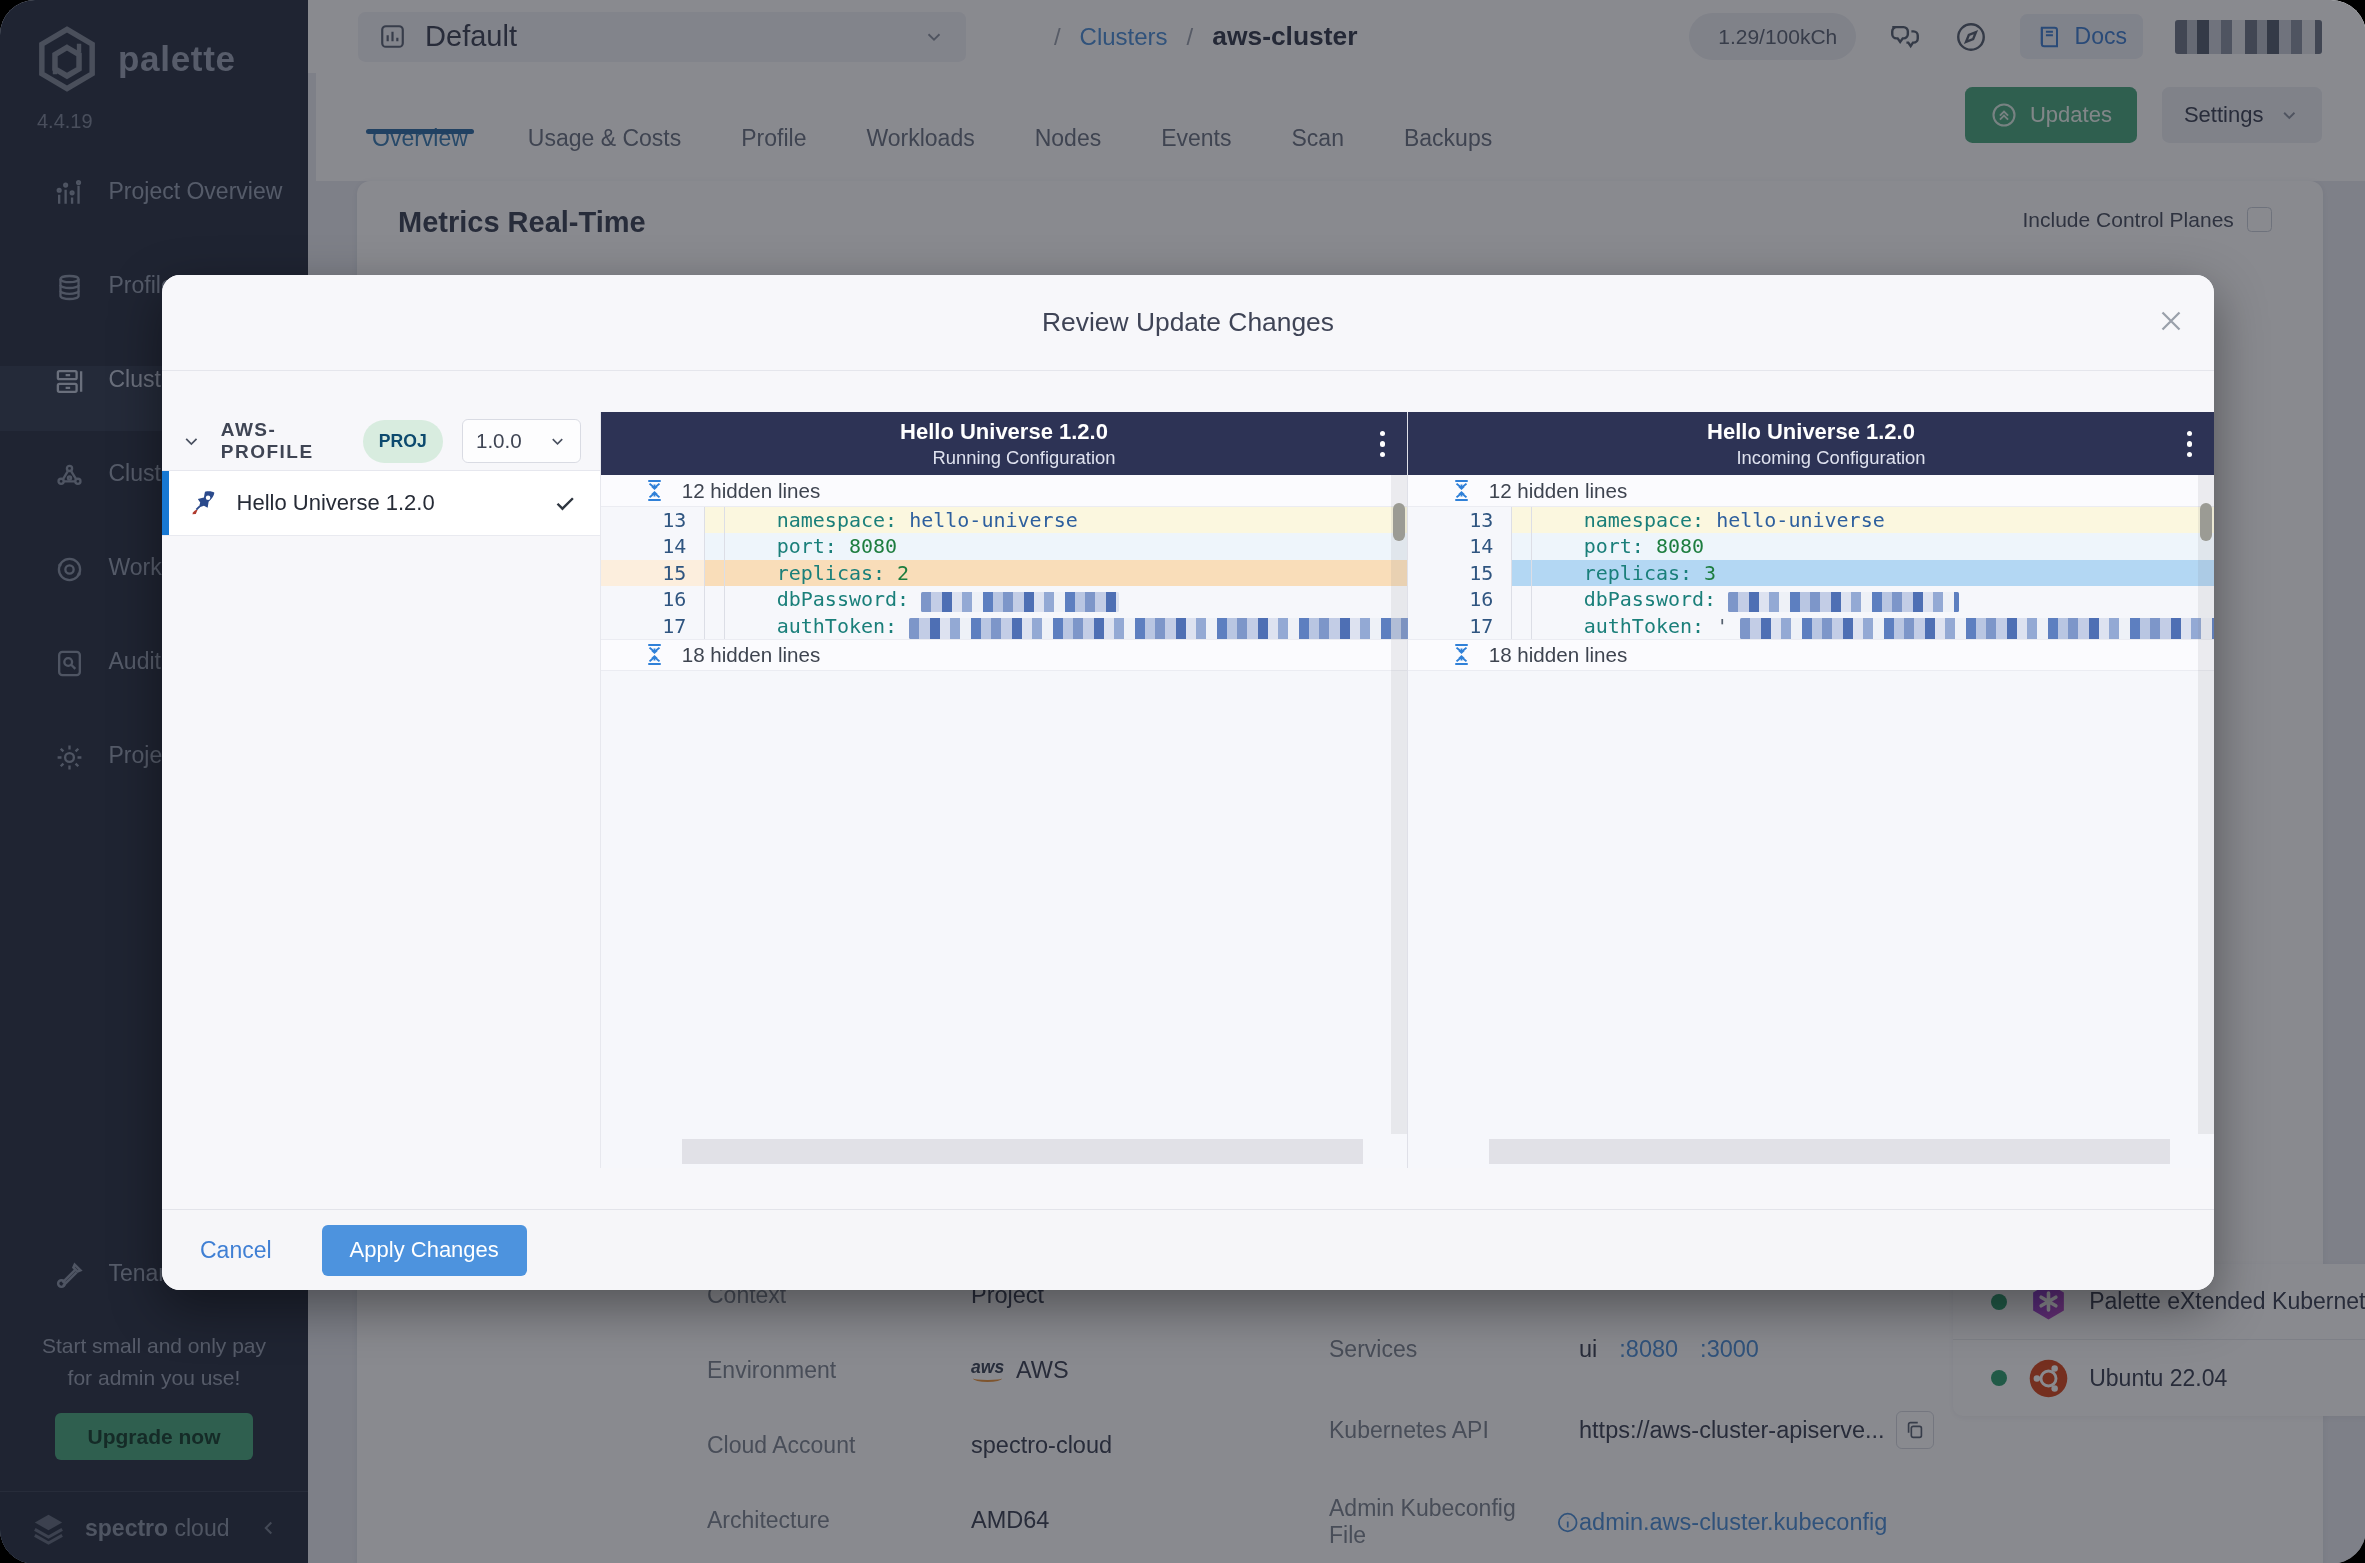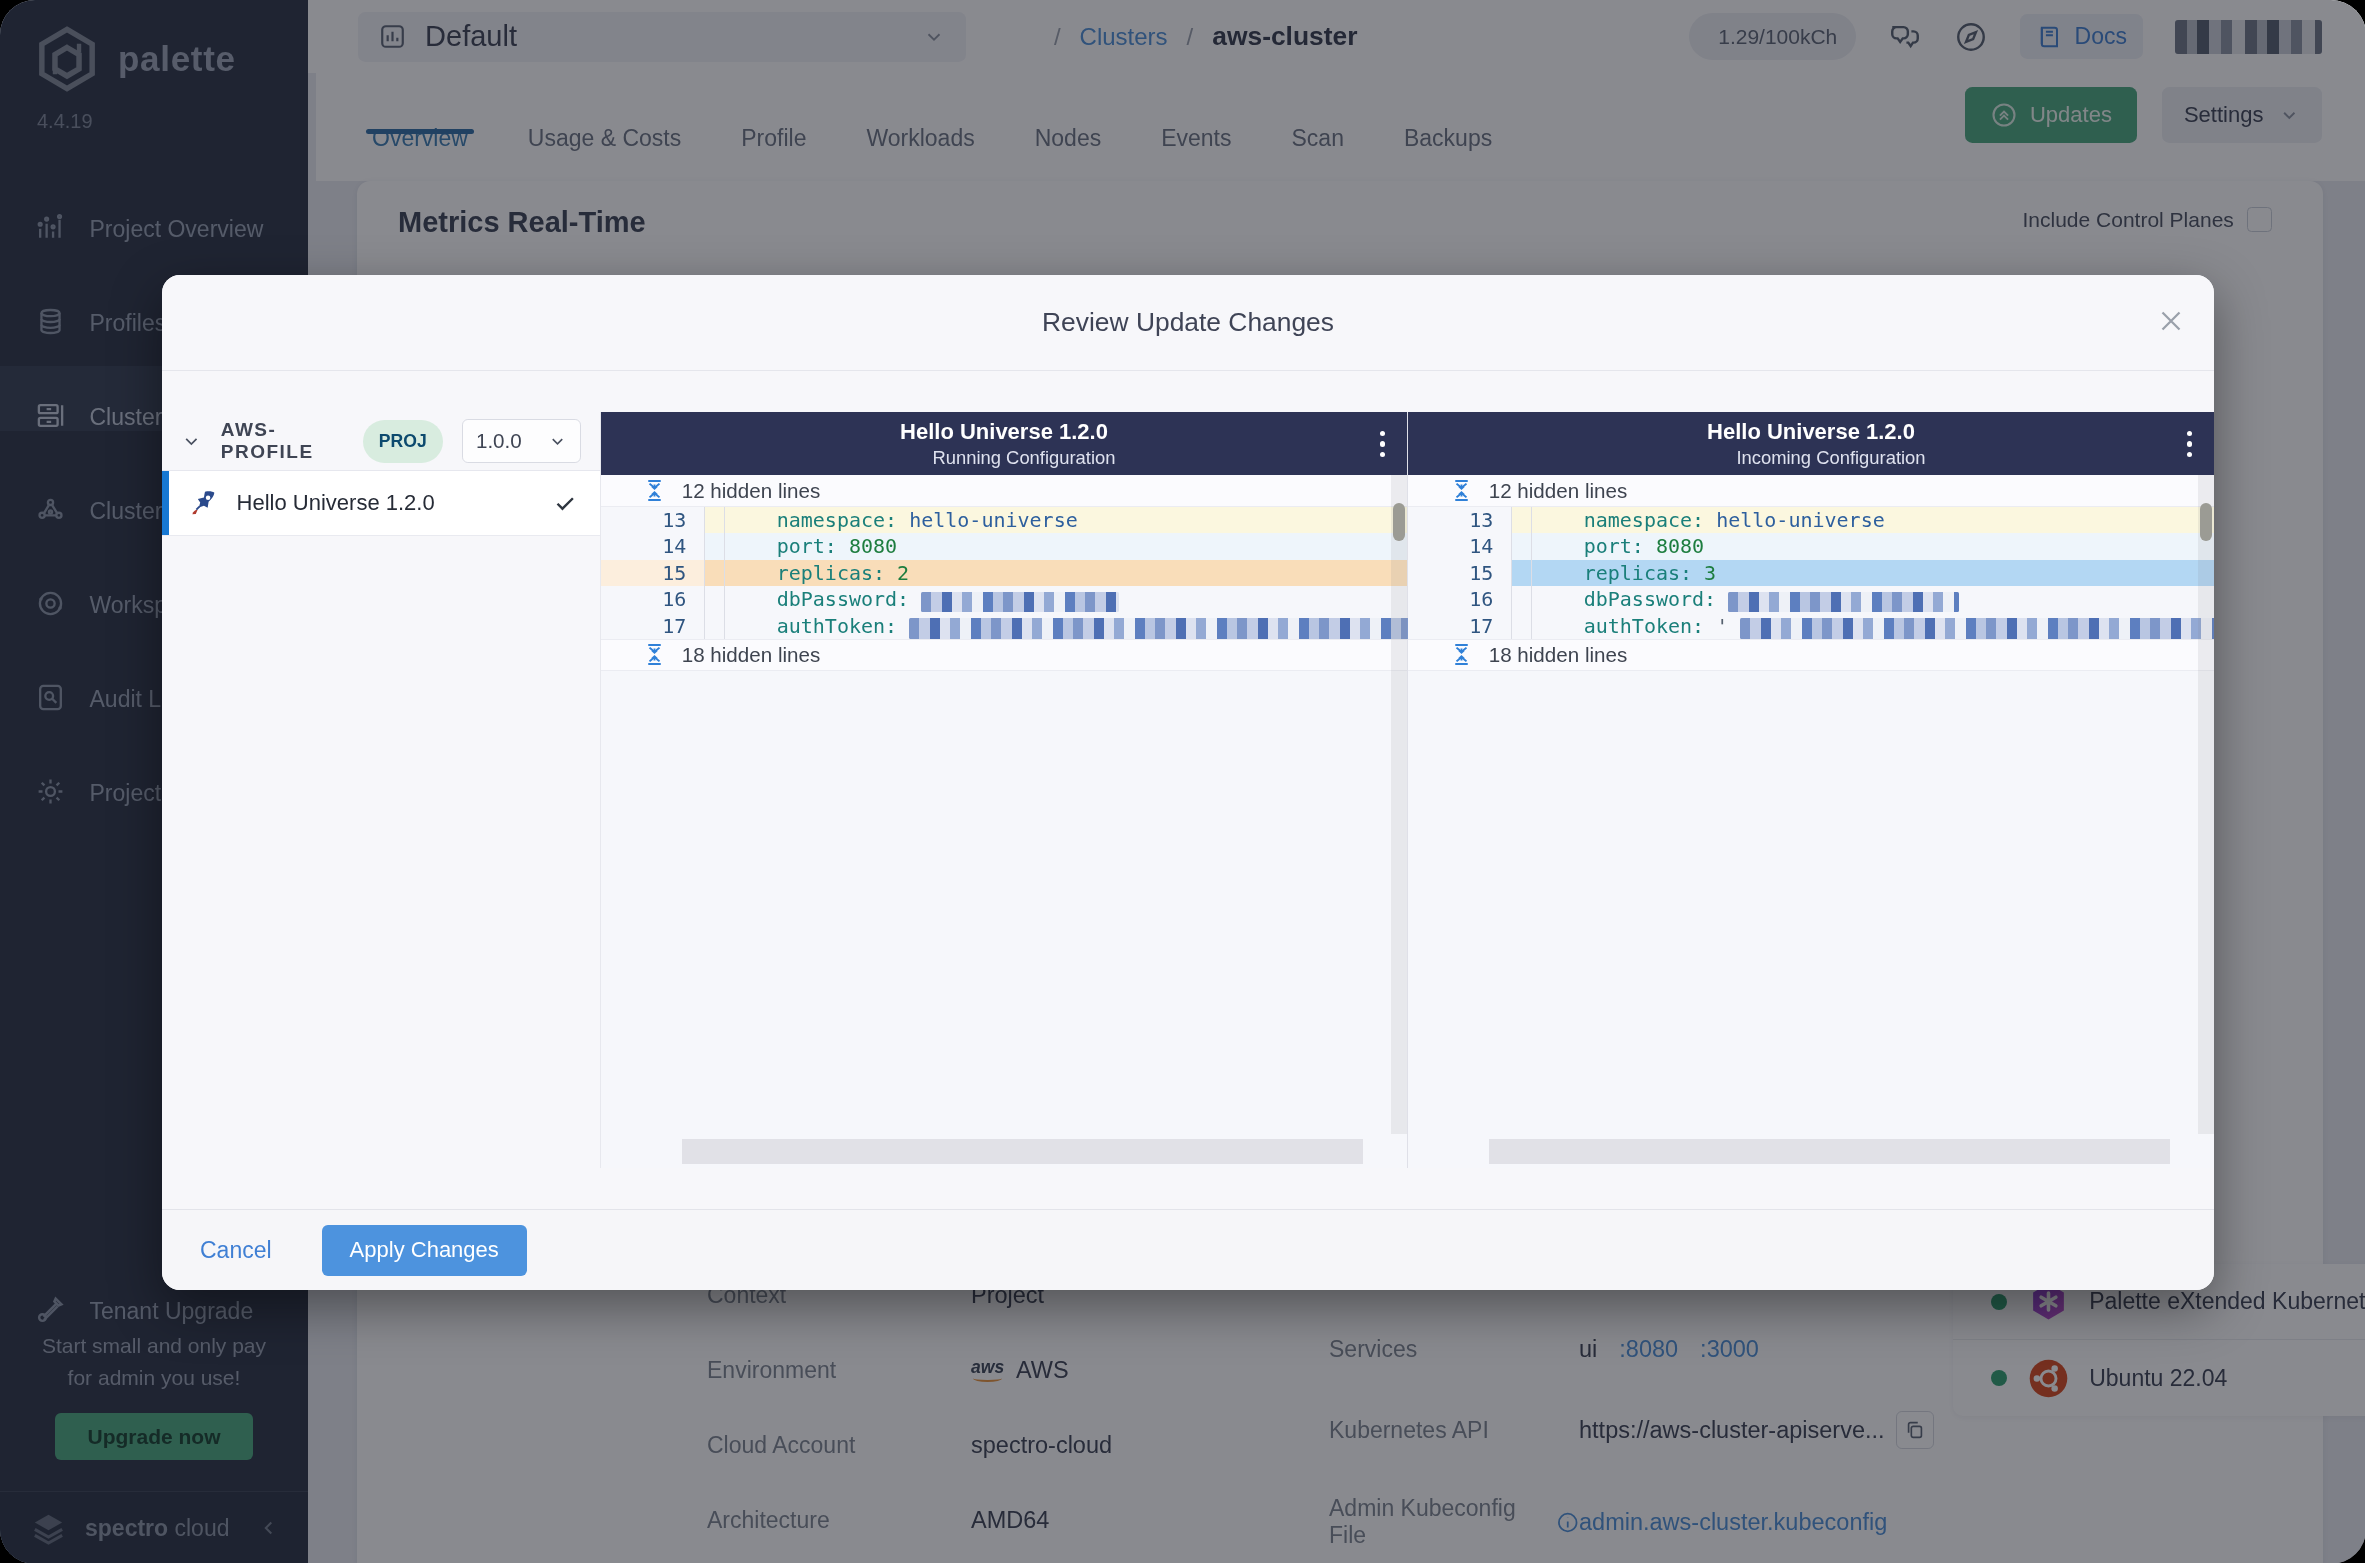--- a/index.html
+++ b/index.html
@@ -6,21 +6,21 @@
   *{box-sizing:border-box;}
   .window{position:relative;width:2366px;height:1564px;background:#e9ebf1;border-radius:35px;overflow:hidden;
           font-family:"Liberation Sans", sans-serif;color:#3c4254;}
   
   .sidebar{position:absolute;left:0;top:0;width:308px;height:100%;background:#2a3345;z-index:1;}
   .brand{position:absolute;left:32px;top:23.5px;display:flex;align-items:center;gap:16px;}
   .brand .hexlogo{width:70px;height:70px;}
   .brand-name{font-size:35px;font-weight:600;color:#9aa3b4;letter-spacing:0.7px;}
   .app-version{position:absolute;left:37px;top:110px;font-size:20px;color:#7e8798;}
   .nav{position:absolute;left:0;top:178px;width:100%;}
-  .nav-item{display:flex;align-items:flex-end;height:65px;margin-bottom:29px;padding-left:35px;gap:23.5px;color:#97a1b3;cursor:pointer;}
+  .nav-item{display:flex;align-items:flex-start;height:65px;margin-bottom:29px;padding-left:54px;gap:23.5px;color:#97a1b3;cursor:pointer;}
   .nav-item .nicon{width:31px;height:31px;flex:none;color:#8a94a6;}
   .nav-item .nicon svg{width:100%;height:100%;}
   .nav-label{font-size:23px;white-space:nowrap;}
   .nav-item.active{background:#343e52;}
   .nav-item.active .nicon,.nav-item.active .nav-label{color:#c0c9d8;}
   .nav-item.tenant{position:absolute;left:0;top:1260px;width:100%;margin:0;}
   .promo{position:absolute;left:0;top:1330px;width:308px;text-align:center;color:#98a1b2;font-size:21px;line-height:32px;}
   .upgrade-btn{display:inline-block;margin-top:19px;background:#4aa87e;color:#16402f;font-size:21px;font-weight:600;
                padding:11.7px 32px;border-radius:5.9px;border:none;cursor:pointer;}
   .side-footer{position:absolute;left:0;bottom:0;width:308px;height:73px;border-top:0.7px solid #3a4355;

